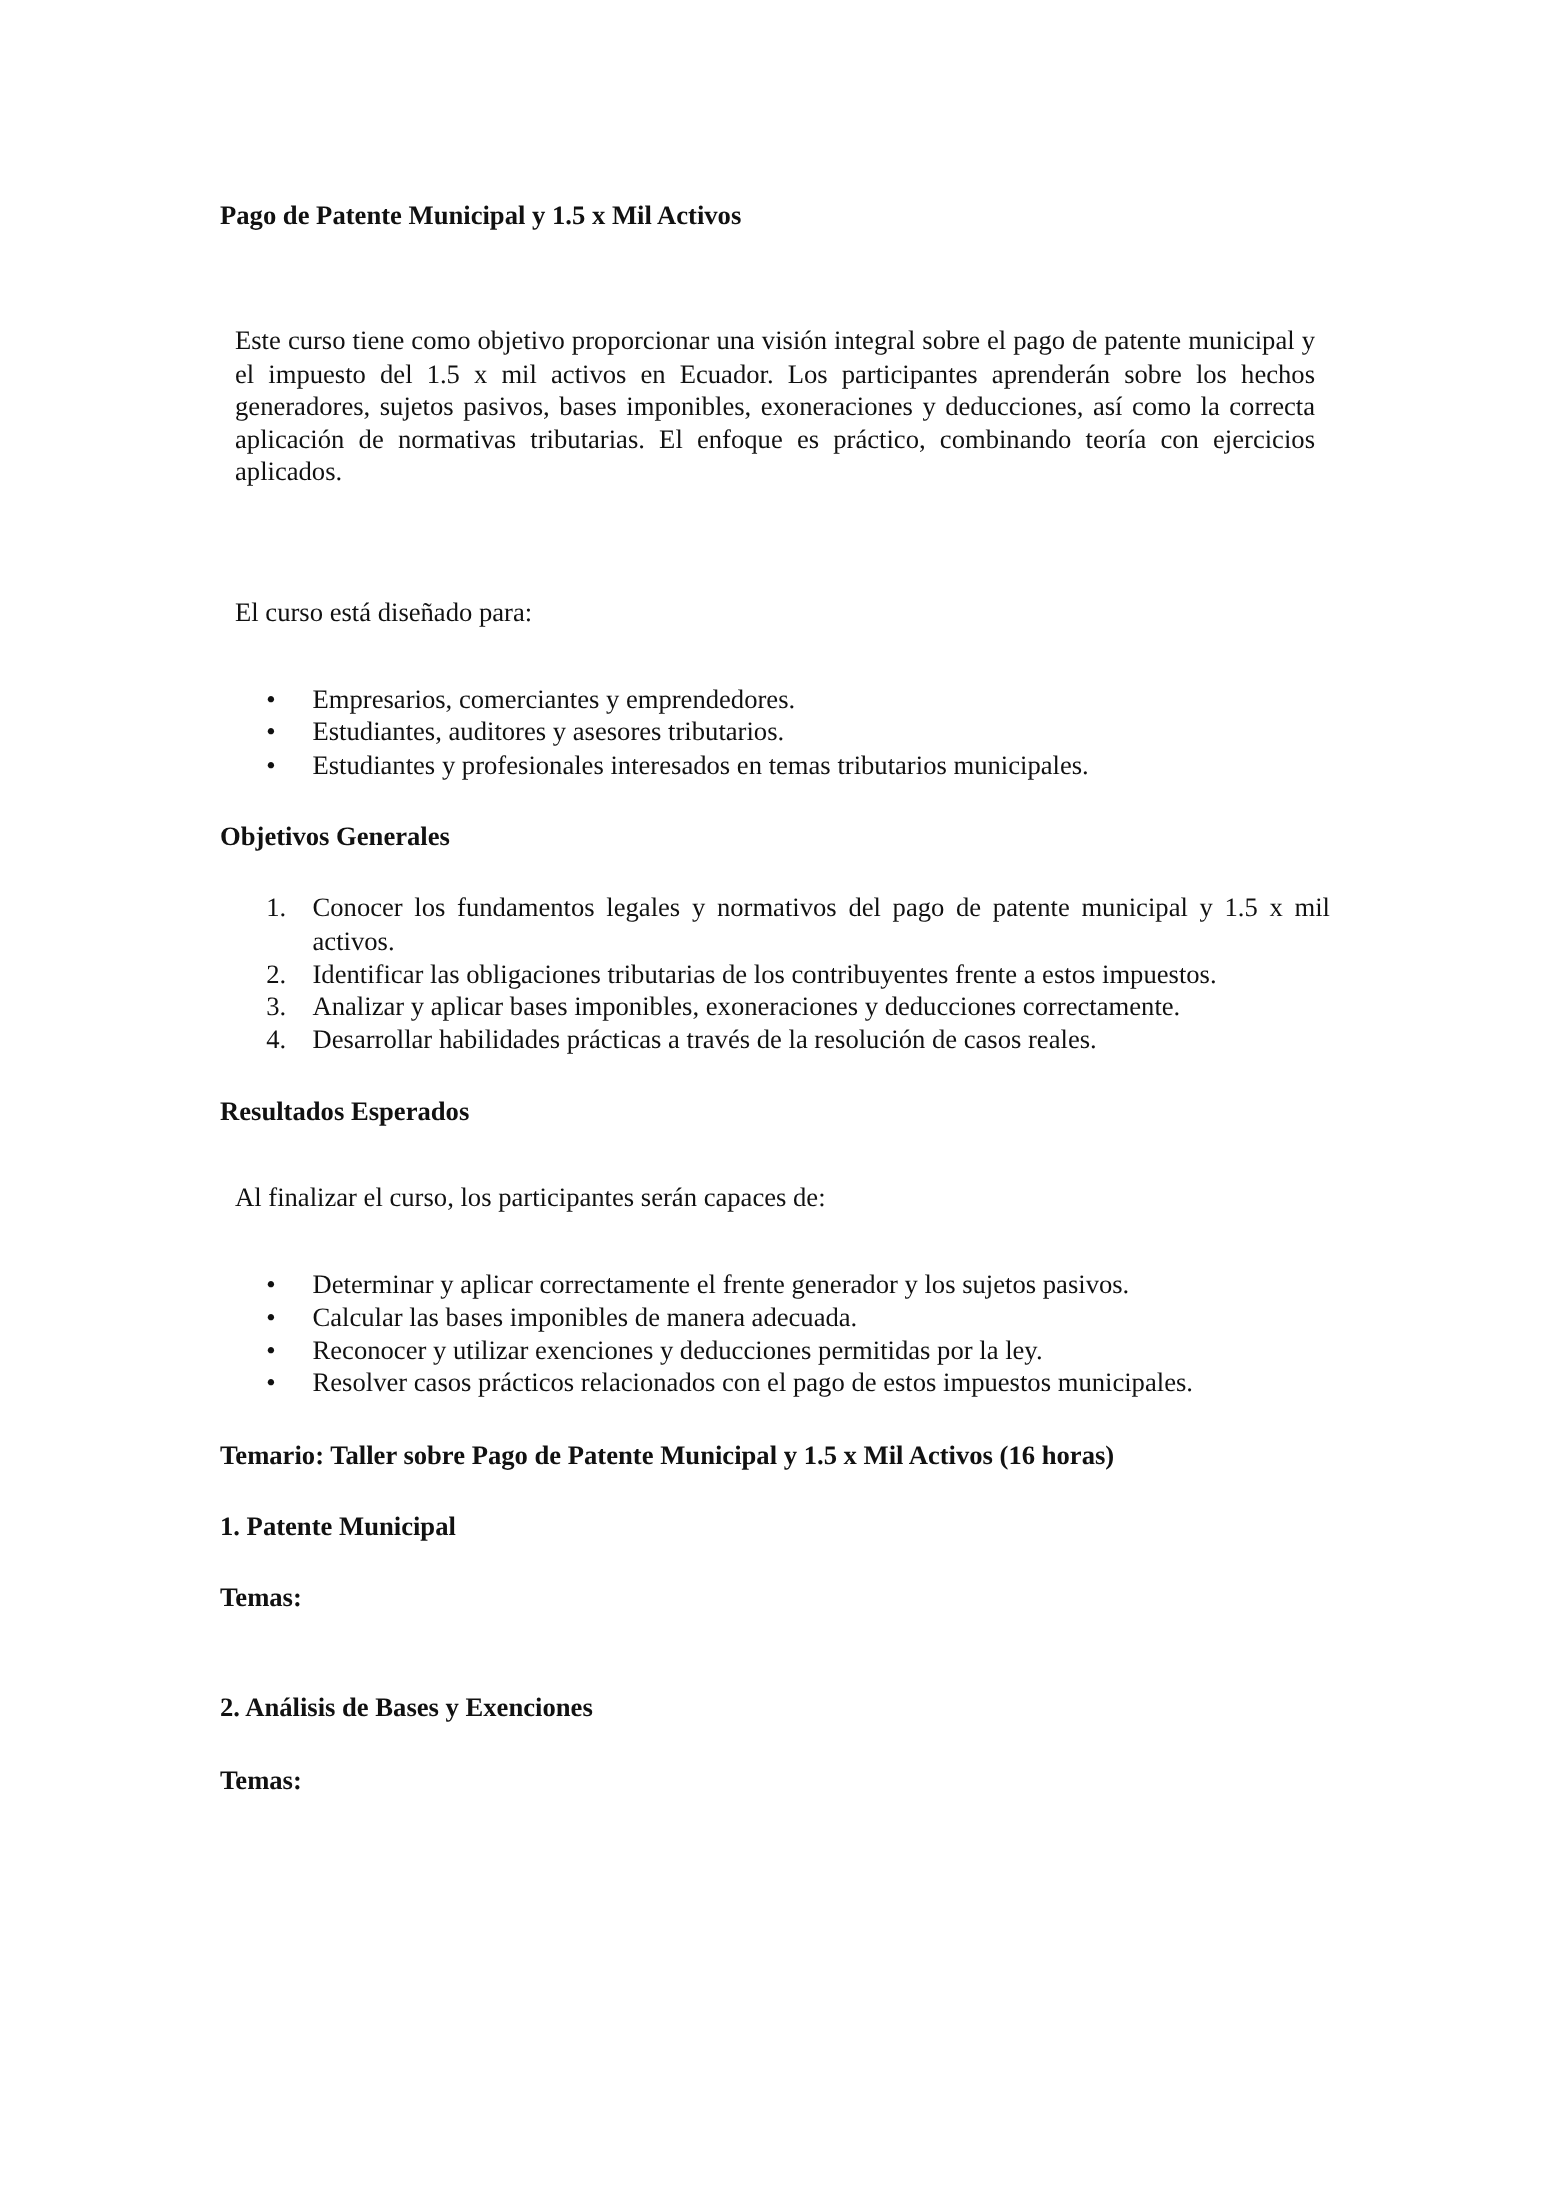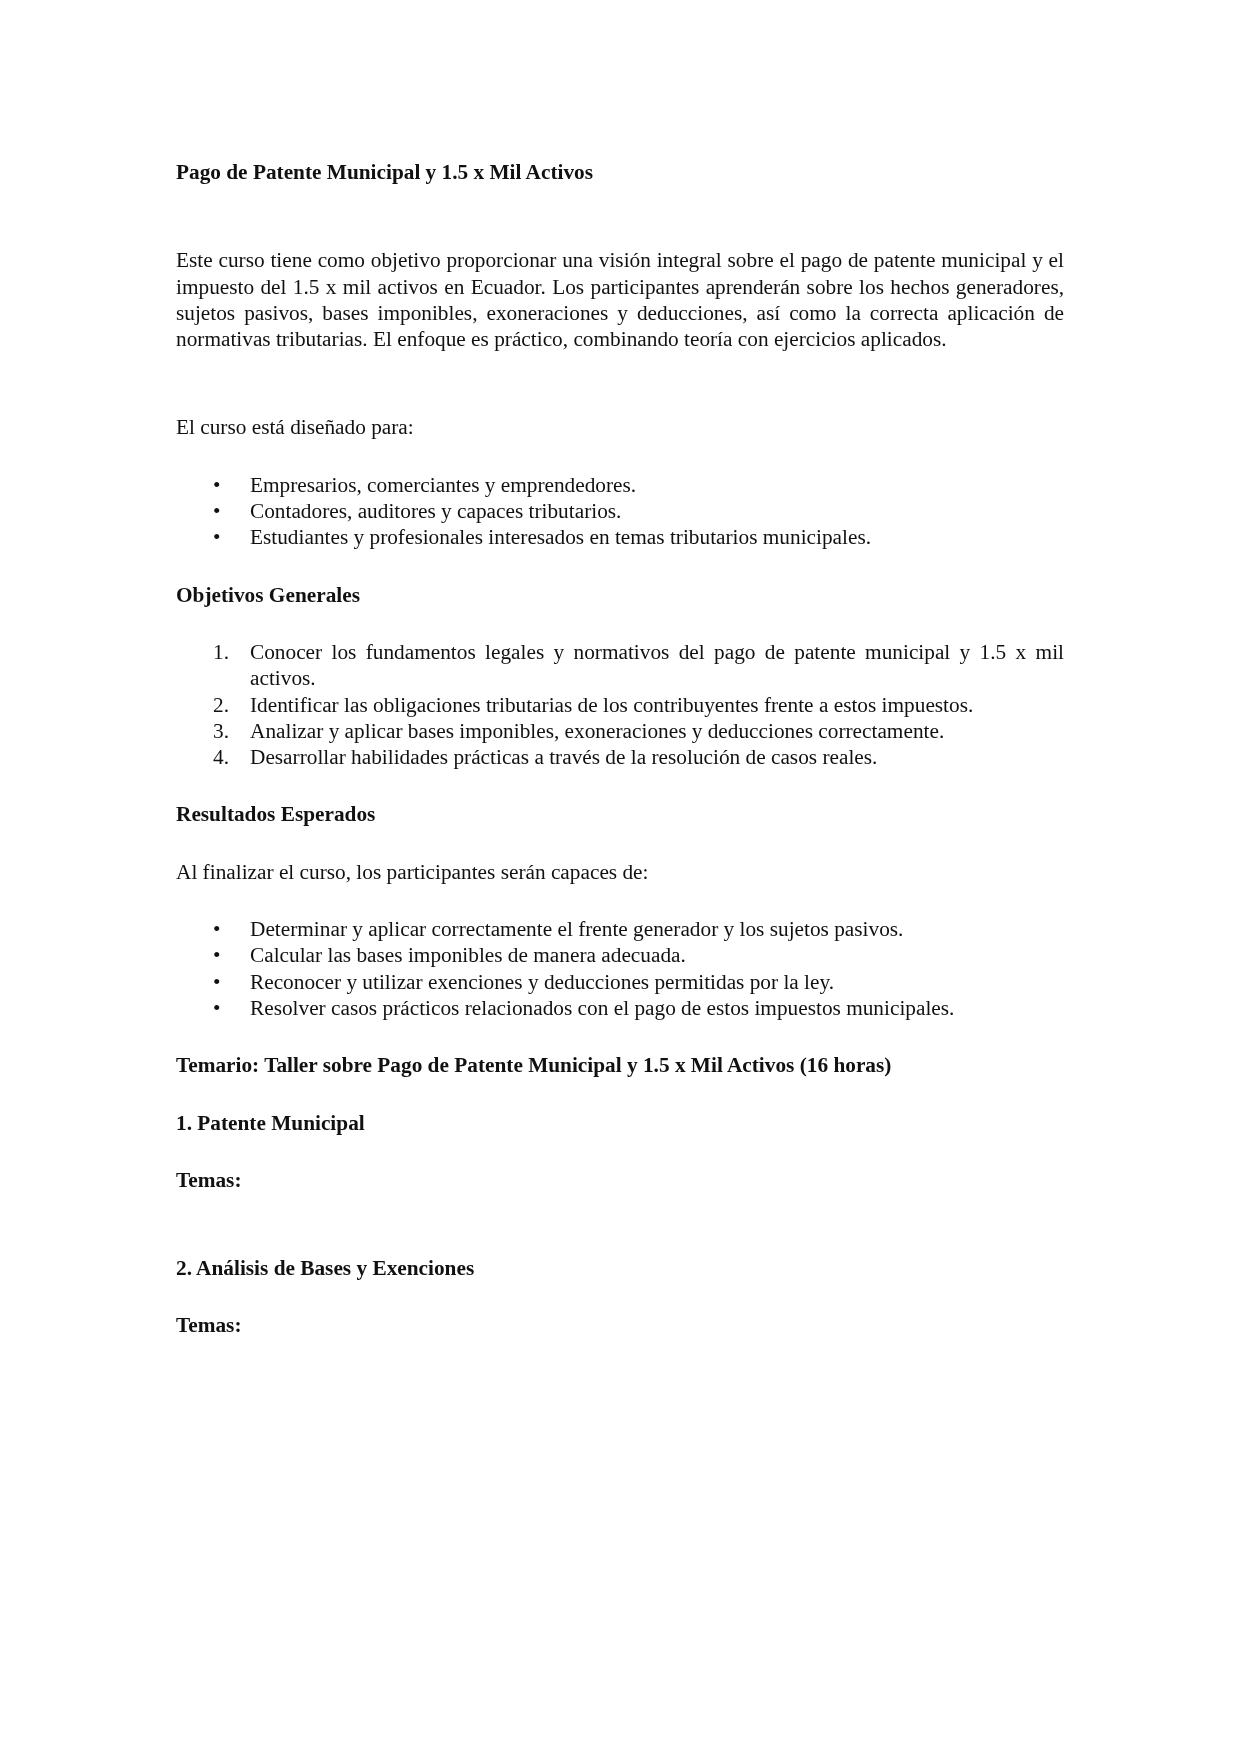--- a/index.html
+++ b/index.html
@@ -10,21 +10,21 @@
     font-size: 21.3px;
     line-height: 26.3px;
   }
   .page {
     position: absolute; left: 176px; top: 159px; width: 888px;
   }
   h1, h2, h3 {
     font-size: 21.3px; font-weight: bold; margin: 0; line-height: 26.3px;
   }
   .gap { height: 31px; }
-  p { margin: 0; text-align: justify; font-family: Liberation Serif, serif; }
+  p { margin: 12px; text-align: justify; font-family: Liberation Serif, serif; }
   ul, ol { margin: 0; padding: 0; list-style: none; }
   li { position: relative; padding-left: 74px; text-align: justify; }
   li .marker {
     position: absolute; left: 37px; top: 0;
   }
   ol li .marker { left: 37px; }
   .bullet::before { content: "\2022"; }
   b.inline { font-weight: bold; }
 </style>
 </head>
@@ -36,21 +36,21 @@
 
   <div class="gap"></div>
   <p>Este curso tiene como objetivo proporcionar una visión integral sobre el pago de patente municipal y el impuesto del 1.5 x mil activos en Ecuador. Los participantes aprenderán sobre los hechos generadores, sujetos pasivos, bases imponibles, exoneraciones y deducciones, así como la correcta aplicación de normativas tributarias. El enfoque es práctico, combinando teoría con ejercicios aplicados.</p>
   <div class="gap"></div>
 
   <div class="gap"></div>
   <p>El curso está diseñado para:</p>
   <div class="gap"></div>
   <ul>
     <li><span class="marker bullet"></span><span>Empresarios, comerciantes y emprendedores.</span></li>
-    <li><span class="marker bullet"></span><span>Contadores, auditores y capaces tributarios.</span></li>
+    <li><span class="marker bullet"></span><span>Estudiantes, auditores y asesores tributarios.</span></li>
     <li><span class="marker bullet"></span><span>Estudiantes y profesionales interesados en temas tributarios municipales.</span></li>
   </ul>
   <div class="gap"></div>
 
   <h2>Objetivos Generales</h2>
   <div class="gap"></div>
   <ol>
     <li><span class="marker">1.</span><span>Conocer los fundamentos legales y normativos del pago de patente municipal y 1.5 x mil activos.</span></li>
     <li><span class="marker">2.</span><span>Identificar las obligaciones tributarias de los contribuyentes frente a estos impuestos.</span></li>
     <li><span class="marker">3.</span><span>Analizar y aplicar bases imponibles, exoneraciones y deducciones correctamente.</span></li>

